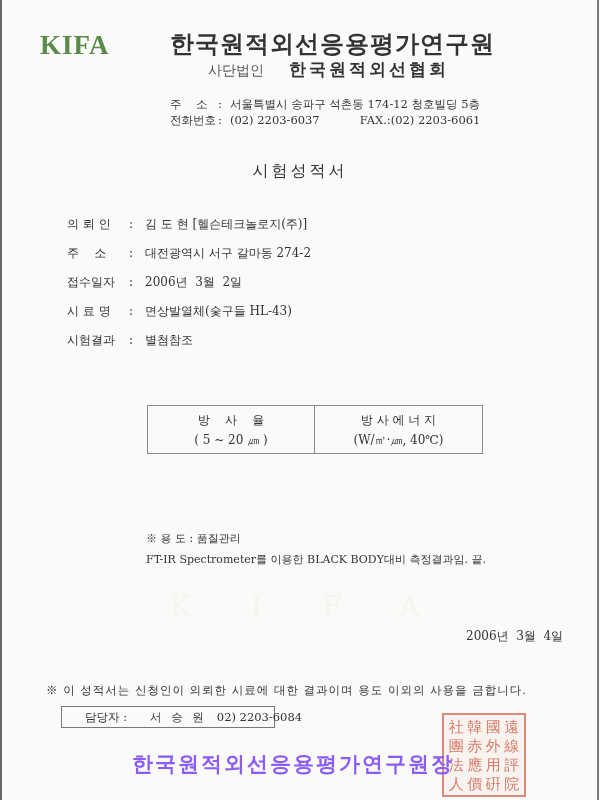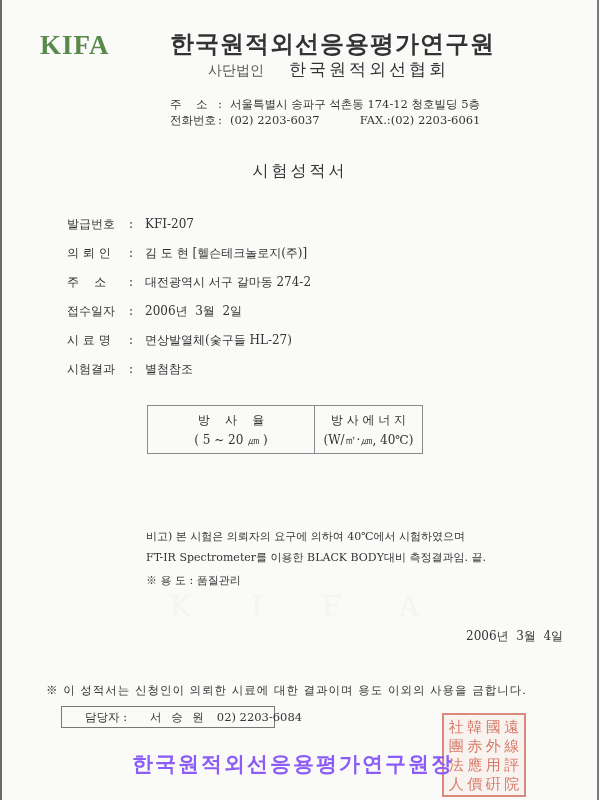--- a/index.html
+++ b/index.html
@@ -19,41 +19,41 @@
   }
   .org-title {
     position: absolute; left: 170px; top: 28px; width: 320px;
     font-size: 24px; font-weight: bold; color: #333; letter-spacing: 1px;
     white-space: nowrap;
   }
   .org-sub {
     position: absolute; left: 208px; top: 58px; white-space: nowrap;
   }
   .org-sub .prefix { font-size: 14px; color: #555; margin-right: 20px; }
-  .org-sub .name { font-size: 17px; color: #333; letter-spacing: 3px; }
+  .org-sub .name { font-size: 17px; color: #333; letter-spacing: 3px; font-weight: bold; }
 
   .contact { position: absolute; left: 170px; top: 96px; font-size: 11.5px; color: #333; }
   .contact .row { height: 16px; line-height: 16px; white-space: nowrap; }
   .contact .lbl { display: inline-block; width: 48px; letter-spacing: 0px; }
   .contact .sep { display: inline-block; width: 12px; }
   .contact .fax { margin-left: 40px; margin-top: 11px; }
   .contact .url { font-size: 13px; }
 
   .doc-title {
     position: absolute; left: 0; width: 600px; top: 161px; text-align: center;
     font-size: 16px; color: #333; letter-spacing: 3px;
   }
 
   .fields { position: absolute; left: 67px; top: 216px; font-size: 12px; color: #333; }
   .fields .row { height: 29px; line-height: 16px; white-space: nowrap; }
   .fields .lbl { display: inline-block; width: 50px; }
   .fields .colon { display: inline-block; width: 28px; text-align: center; }
 
   table.results {
-    position: absolute; left: 147px; top: 405px; width: 276px;
+    position: absolute; left: 147px; top: 405px; width: 336px;
     border-collapse: collapse; font-size: 12px; color: #333;
   }
   table.results td {
     border: 1px solid #8a8a8a; text-align: center; padding: 0;
   }
   table.results tr.head td { height: 47px; line-height: 20px; }
   table.results tr.vals td { height: 42px; font-size: 14px; letter-spacing: 2px; }
   table.results td.c1 { width: 166px; }
 
   .remarks { position: absolute; left: 146px; top: 530px; font-size: 11px; color: #333; }
@@ -111,33 +111,30 @@
   </div>
   <div class="row">
     <span class="lbl">전화번호</span><span class="sep">:</span><span>(02) 2203-6037</span><span class="fax">FAX.:(02) 2203-6061</span>
   </div>
 </div>
 
 <div class="doc-title">시험성적서</div>
 
 <div class="fields">
   <div class="row">
-    <span class="lbl">발급번호</span><span class="colon">:</span><span>KFI-207</span>
-  </div>
-  <div class="row">
     <span class="lbl">의 뢰 인</span><span class="colon">:</span><span>김 도 현 [헬슨테크놀로지(주)]</span>
   </div>
   <div class="row">
     <span class="lbl" style="white-space:pre">주    소</span><span class="colon">:</span><span>대전광역시 서구 갈마동 274-2</span>
   </div>
   <div class="row">
     <span class="lbl">접수일자</span><span class="colon">:</span><span style="white-space:pre">2006년  3월  2일</span>
   </div>
   <div class="row">
-    <span class="lbl">시 료 명</span><span class="colon">:</span><span>면상발열체(숯구들 HL-27)</span>
+    <span class="lbl">시 료 명</span><span class="colon">:</span><span>면상발열체(숯구들 HL-43)</span>
   </div>
   <div class="row">
     <span class="lbl">시험결과</span><span class="colon">:</span><span>별첨참조</span>
   </div>
 </div>
 
 <table class="results">
   <tbody>
       <tr class="head">
     <td class="c1">
@@ -146,23 +143,22 @@
     </td>
     <td>
       <div>방 사 에 너 지</div>
       <div>(W/㎡·㎛, 40℃)</div>
     </td>
   </tr>
 </tbody>
   </table>
 
 <div class="remarks">
-  <div class="row">비고) 본 시험은 의뢰자의 요구에 의하여 40℃에서 시험하였으며</div>
+  <div class="row usage">※ 용 도 : 품질관리</div>
   <div class="row">FT-IR Spectrometer를 이용한 BLACK BODY대비 측정결과임. 끝.</div>
-  <div class="row usage">※ 용 도 : 품질관리</div>
 </div>
 
 <div class="watermark">KIFA</div>
 
 <div class="issue-date" style="white-space:pre">2006년  3월  4일</div>
 
 <div class="notice">※ 이 성적서는 신청인이 의뢰한 시료에 대한 결과이며 용도 이외의 사용을 금합니다.</div>
 
 <div class="contact-box">
   <span class="lbl">담당자 :</span><span class="name">서 승 원</span><span class="phone">02) 2203-6084</span>

